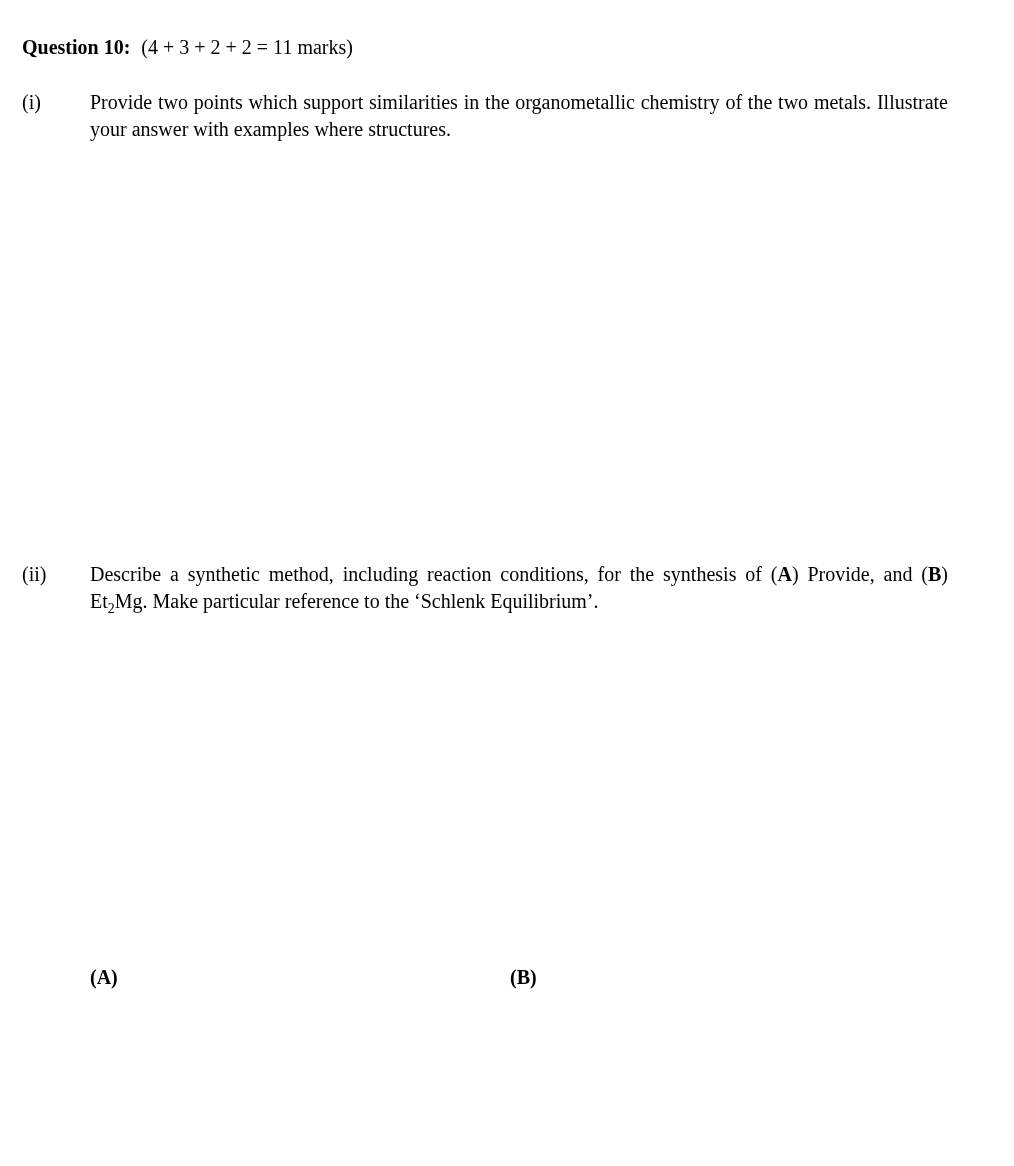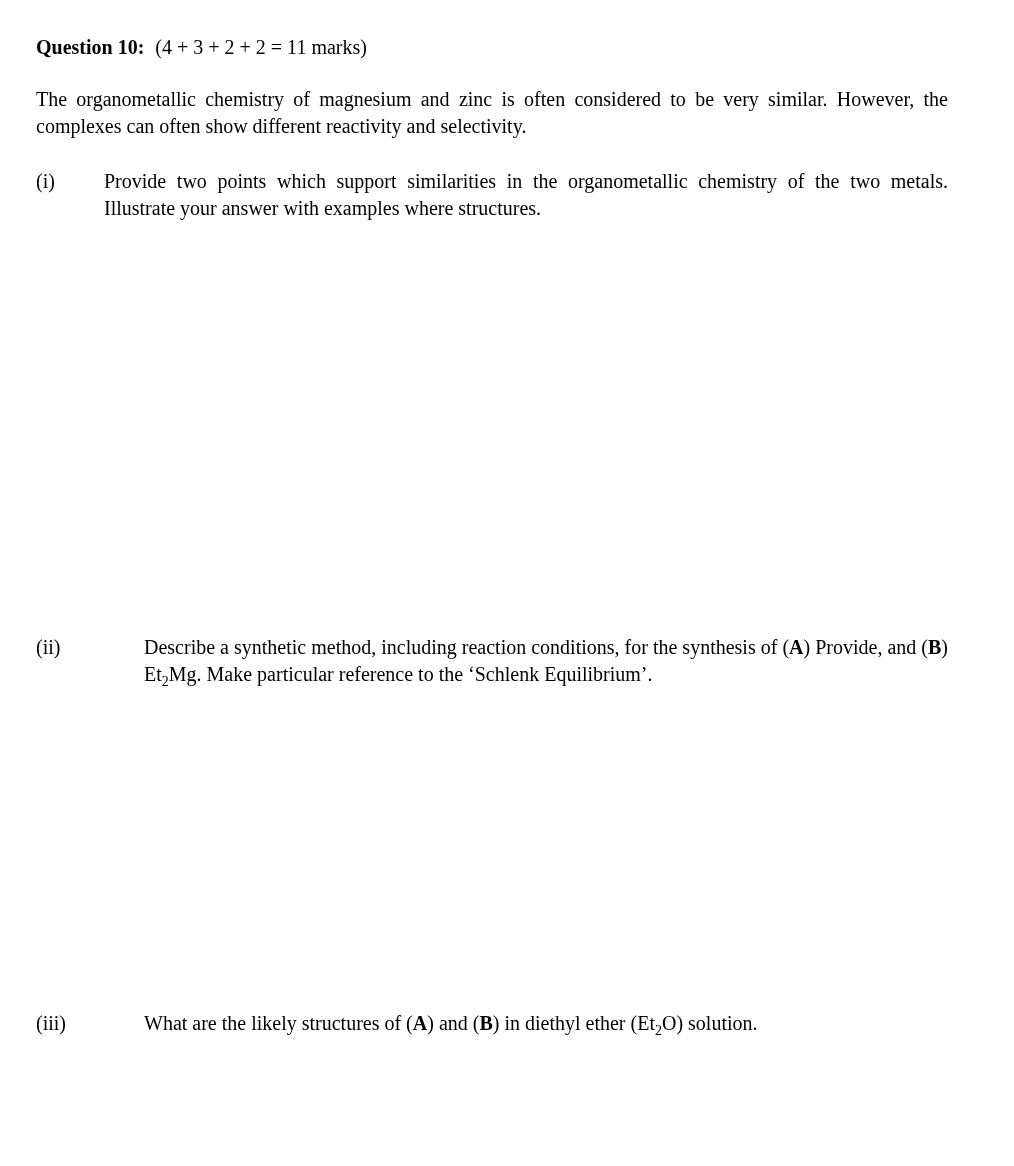--- a/index.html
+++ b/index.html
@@ -6,33 +6,33 @@
   html, body { background: #ffffff; }
   body {
     width: 1014px;
     height: 1166px;
     overflow: hidden;
     font-family: "Liberation Serif", serif;
     font-size: 20px;
     line-height: 27px;
     color: #000000;
   }
-  .page { padding: 34px 66px 0 36px; }
+  .page { padding: 34px 66px 0 22px; }
 
   .q-header { white-space: nowrap; }
   .q-header .q-num { font-weight: bold; }
   .q-header .q-marks { margin-left: 6px; }
 
   .intro {
     margin-top: 25px;
     text-align: justify;
   }
 
   .item { margin-top: 28px; display: flex; }
-  .item.tight { margin-top: 0; gap: 40px; }
+  .item.tight { margin-top: 6px; }
   .item .part-label { flex: 0 0 68px; }
   .item .part-text { flex: 1; text-align: justify; }
 
   sub { font-size: 70%; line-height: 0; }
 
   .answer-space-lg { height: 412px; }
   .answer-space-md { height: 322px; }
 
   .answer-row {
     margin-top: 27px;
@@ -47,35 +47,34 @@
 </head>
 <body>
 
 <div class="page">
 
   <p class="q-header">
     <span class="q-num">Question 10:</span>
     <span class="q-marks">(4 + 3 + 2 + 2 = 11 marks)</span>
   </p>
 
-  <p class="intro">The organometallic chemistry of magnesium and zinc is often considered to be very similar. However, the complexes can often show different reactivity and selectivity.</p>
 
   <div class="item">
     <span class="part-label">(i)</span>
     <p class="part-text">Provide two points which support similarities in the organometallic chemistry of the two metals. Illustrate your answer with examples where structures.</p>
   </div>
 
   <div class="answer-space-lg"></div>
 
   <div class="item tight">
     <span class="part-label">(ii)</span>
     <p class="part-text"><span>Describe a synthetic method, including reaction conditions, for the synthesis of (</span><span style="font-weight: bold;">A</span><span>) Provide, and (</span><span style="font-weight: bold;">B</span><span>) Et</span><sub>2</sub><span>Mg. Make particular reference to the ‘Schlenk Equilibrium’.</span></p>
   </div>
 
   <div class="answer-space-md"></div>
 
-  <div class="item tight">
-    <span class="part-label">(iii)</span>
-    <p class="part-text"><span>What are the likely structures of (</span><span style="font-weight: bold;">A</span><span>) and (</span><span style="font-weight: bold;">B</span><span>) in diethyl ether (Et</span><sub>2</sub><span>O) solution.</span></p>
+
+  <div class="answer-row">
+    <span class="answer-label-a">(A)</span>
+    <span class="answer-label-b">(B)</span>
   </div>
-
 
 </div>
 
 </body></html>

